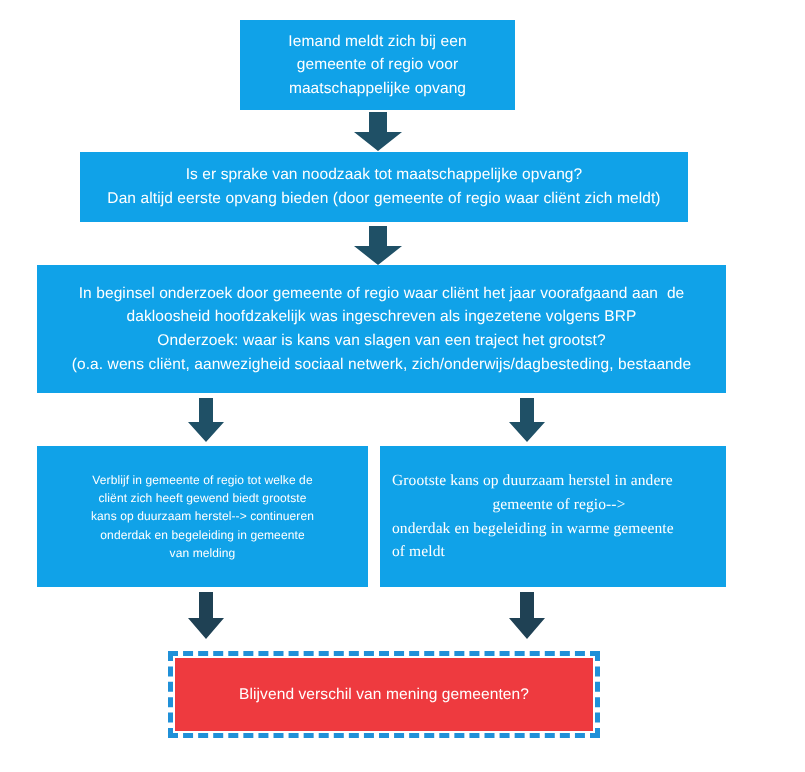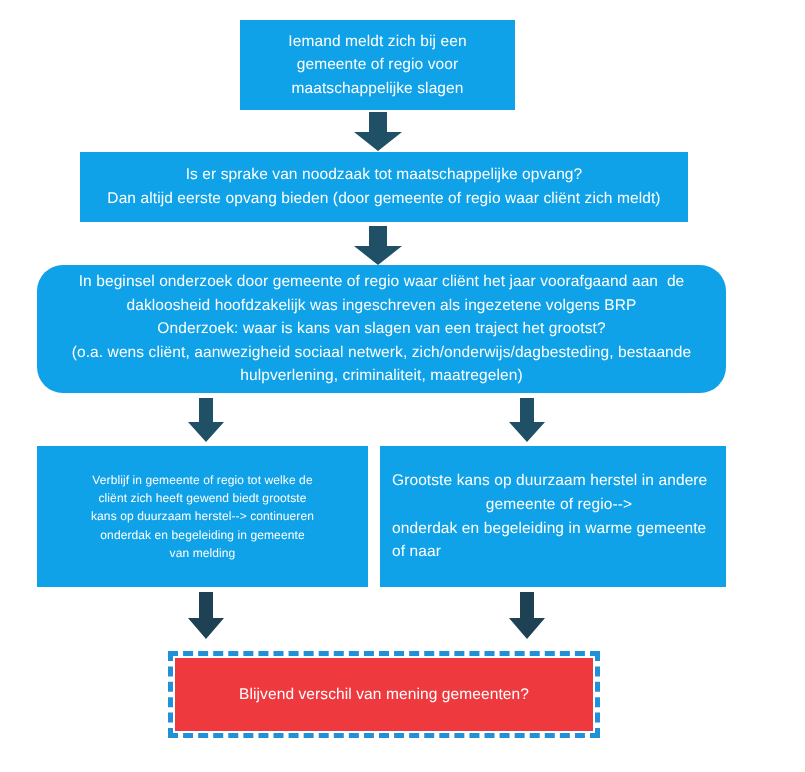--- a/index.html
+++ b/index.html
@@ -54,44 +54,44 @@
     position: absolute;
     display: block;
   }
   .arrow svg {
     display: block;
   }
 
   
   #node-intake      { left: 240px; top: 20px;  width: 275px; height: 90px;  font-size: 15.5px; }
   #node-necessity   { left: 80px;  top: 152px; width: 608px; height: 70px;  font-size: 15.5px; }
-  #node-investigate { left: 37px;  top: 265px; width: 689px; height: 128px; font-size: 15.5px; border-radius: 26px; }
+  #node-investigate { left: 37px;  top: 265px; width: 689px; height: 128px; font-size: 15.5px; }
   #node-stay        { left: 37px;  top: 446px; width: 331px; height: 141px; font-size: 12px; }
   #node-transfer    { left: 380px; top: 446px; width: 346px; height: 141px;
-                      font-size: 15.5px; align-items: flex-start; padding-left: 12px; }
+                      font-size: 15.5px; align-items: flex-start; padding-left: 12px; font-family: Liberation Serif, serif; }
   #node-escalation  { left: 175px; top: 658px; width: 418px; height: 73px;  font-size: 15.5px; }
   #frame-escalation { left: 168px; top: 651px; width: 432px; height: 87px; }
 
   
   #arrow-1 { left: 349px; top: 112px; }
   #arrow-2 { left: 349px; top: 226px; }
   #arrow-3 { left: 185px; top: 398px; }
   #arrow-4 { left: 506px; top: 398px; }
   #arrow-5 { left: 185px; top: 592px; }
   #arrow-6 { left: 506px; top: 592px; }
 </style>
 </head>
 <body>
 
 <div id="flowchart">
 
   <div class="node blue" id="node-intake">
     <span class="line">Iemand meldt zich bij een</span>
     <span class="line">gemeente of regio voor</span>
-    <span class="line">maatschappelijke slagen</span>
+    <span class="line">maatschappelijke opvang</span>
   </div>
 
   <span class="arrow" id="arrow-1">
     <svg width="58" height="40" viewBox="0 0 58 40" aria-hidden="true">
       <polygon points="20,0 38,0 38,20 53,20 29,39 5,20 20,20" fill="#1f5066"></polygon>
     </svg>
   </span>
 
   <div class="node blue" id="node-necessity">
     <span class="line">Is er sprake van noodzaak tot maatschappelijke opvang?</span>
@@ -102,21 +102,20 @@
     <svg width="58" height="40" viewBox="0 0 58 40" aria-hidden="true">
       <polygon points="20,0 38,0 38,20 53,20 29,39 5,20 20,20" fill="#1f5066"></polygon>
     </svg>
   </span>
 
   <div class="node blue" id="node-investigate">
     <span class="line">In beginsel onderzoek door gemeente of regio waar cliënt het jaar voorafgaand aan  de</span>
     <span class="line">dakloosheid hoofdzakelijk was ingeschreven als ingezetene volgens BRP</span>
     <span class="line">Onderzoek: waar is kans van slagen van een traject het grootst?</span>
     <span class="line">(o.a. wens cliënt, aanwezigheid sociaal netwerk, zich/onderwijs/dagbesteding, bestaande</span>
-    <span class="line">hulpverlening, criminaliteit, maatregelen)</span>
   </div>
 
   <span class="arrow" id="arrow-3">
     <svg width="42" height="45" viewBox="0 0 42 45" aria-hidden="true">
       <polygon points="14,0 28,0 28,24 39,24 21,44 3,24 14,24" fill="#1f5066"></polygon>
     </svg>
   </span>
 
   <span class="arrow" id="arrow-4">
     <svg width="42" height="45" viewBox="0 0 42 45" aria-hidden="true">
@@ -129,21 +128,21 @@
     <span class="line">cliënt zich heeft gewend biedt grootste</span>
     <span class="line">kans op duurzaam herstel--&gt; continueren</span>
     <span class="line">onderdak en begeleiding in gemeente</span>
     <span class="line">van melding</span>
   </div>
 
   <div class="node blue" id="node-transfer">
     <span class="line">Grootste kans op duurzaam herstel in andere</span>
     <span class="line" style="align-self:center">gemeente of regio--&gt;</span>
     <span class="line">onderdak en begeleiding in warme gemeente</span>
-    <span class="line">of naar</span>
+    <span class="line">of meldt</span>
   </div>
 
   <span class="arrow" id="arrow-5">
     <svg width="42" height="48" viewBox="0 0 42 48" aria-hidden="true">
       <polygon points="14,0 28,0 28,26 39,26 21,47 3,26 14,26" fill="#1f4154"></polygon>
     </svg>
   </span>
 
   <span class="arrow" id="arrow-6">
     <svg width="42" height="48" viewBox="0 0 42 48" aria-hidden="true">

